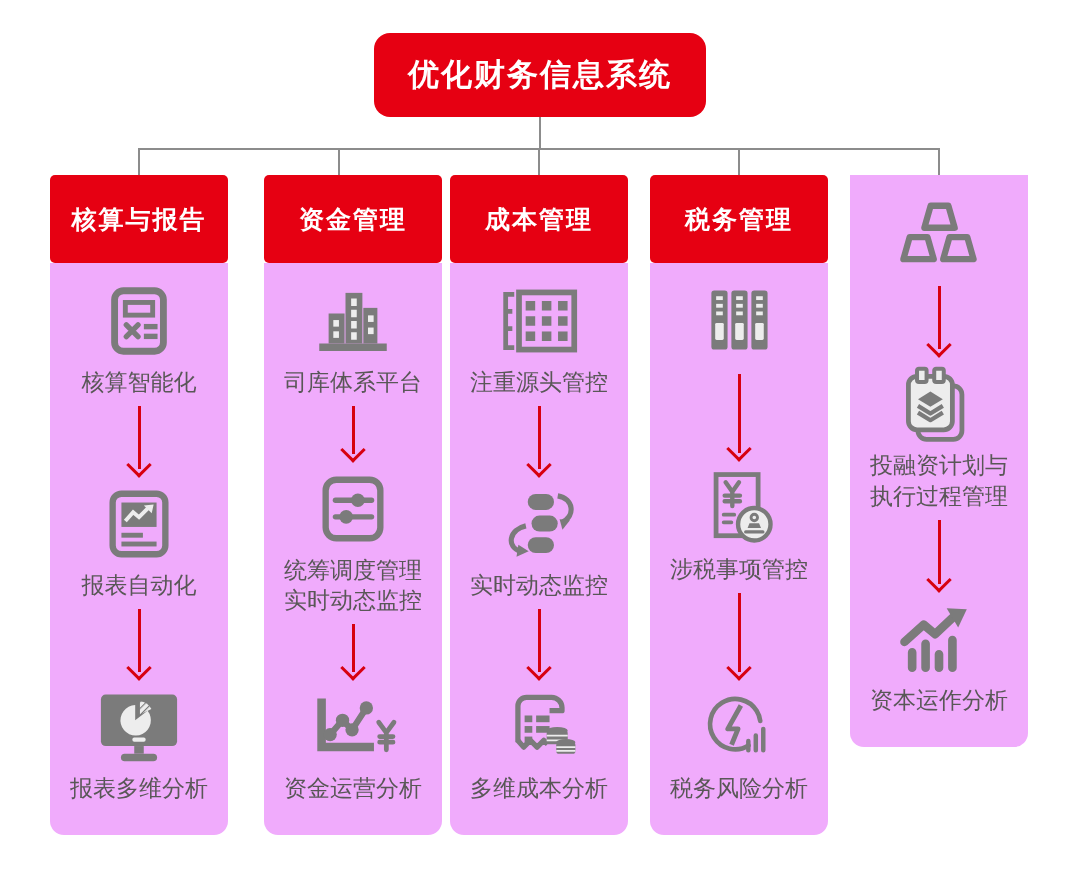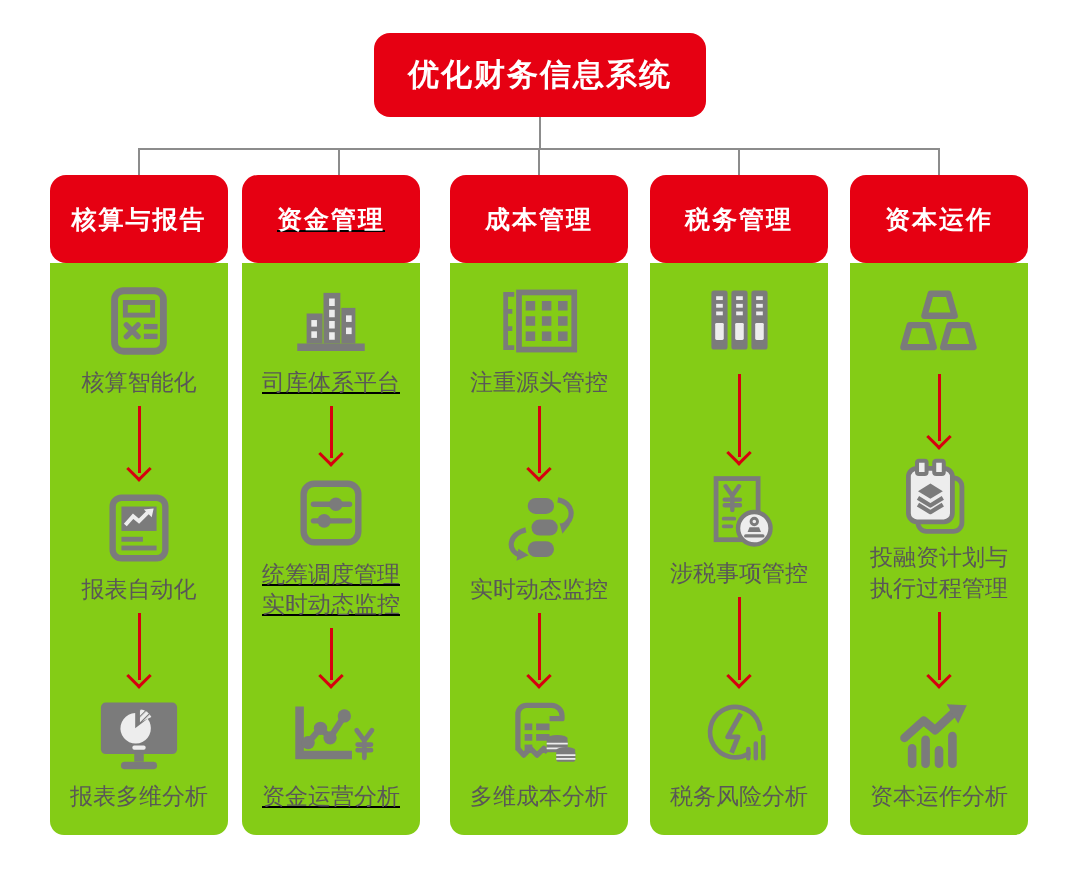--- a/index.html
+++ b/index.html
@@ -8,28 +8,28 @@
     font-family:"Liberation Sans","DejaVu Sans",sans-serif;overflow:hidden;
   }
   .title-box{
     position:absolute;left:374px;top:33px;width:332px;height:84px;
     background:#E60012;border-radius:16px;display:flex;align-items:center;justify-content:center;
     color:#fff;font-size:31px;font-weight:bold;letter-spacing:2px;
   }
   .connector{position:absolute;background:#8c8c8c;}
   .col{position:absolute;top:175px;width:178px;}
   .col-header{
-    height:88px;background:#E60012;border-radius:16px;
+    height:88px;background:#E60012;border-radius:5px;
     display:flex;align-items:center;justify-content:center;
     color:#fff;font-size:25px;font-weight:bold;letter-spacing:2px;
   }
   .col-body{
-    height:572px;background:#84cc16;border-radius:0 0 14px 14px;
+    height:572px;background:#f0abfc;border-radius:0 0 14px 14px;
     display:flex;flex-direction:column;align-items:center;
-    padding:14px 6px 24px 6px;box-sizing:border-box;
+    padding:14px 6px 32px 6px;box-sizing:border-box;
   }
   .icon-slot{height:88px;display:flex;align-items:center;justify-content:center;flex:0 0 auto;color:#7B7B7B;}
   .step-label{
     flex:0 0 auto;color:#595757;font-size:23px;line-height:1.32;text-align:center;
     white-space:pre-line;margin-top:2px;
   }
   .flow-arrow{flex:1 1 auto;min-height:42px;display:flex;align-items:stretch;justify-content:center;}
   .arrow-inner{display:flex;flex-direction:column;align-items:center;padding:9px 0 6px 0;}
   .arrow-shaft{width:3px;background:#D7000F;flex:1 1 auto;}
   .arrow-head{
@@ -102,21 +102,21 @@
           <path d="M49 29 L49 15 A16 16 0 0 1 61 23 Z" fill="url(#hatch)"></path>
           <rect x="41" y="53" width="14" height="4.5" rx="2" fill="#EDEDED"></rect>
           <rect x="43" y="62" width="10" height="8" fill="currentColor"></rect>
           <rect x="29" y="70" width="38" height="8" rx="4" fill="currentColor"></rect>
         </svg>
       </div>
       <div class="step-label">报表多维分析</div>
     </div>
   </div>
 
-  <div class="col" style="left:242px;text-decoration:underline;">
+  <div class="col" style="left:264px;">
     <div class="col-header">资金管理</div>
     <div class="col-body">
       <div class="icon-slot">
         <svg width="90" height="80" viewBox="0 0 96 84">
           <rect x="12" y="66" width="72" height="8" fill="currentColor"></rect>
           <rect x="22" y="34" width="17" height="32" fill="currentColor"></rect>
           <rect x="27" y="41" width="6" height="7" fill="#EDEDED"></rect>
           <rect x="27" y="53" width="6" height="7" fill="#EDEDED"></rect>
           <rect x="40" y="12" width="18" height="54" fill="currentColor"></rect>
           <rect x="46" y="18" width="6" height="8" fill="#EDEDED"></rect>
@@ -288,21 +288,20 @@
           <circle cx="44" cy="42" r="27" fill="none" stroke="currentColor" stroke-width="5" stroke-dasharray="138 32" stroke-linecap="round" transform="rotate(58 44 42)"></circle>
           <path d="M50 22 L36 47 H47 L40 64" stroke="currentColor" stroke-width="5.2" fill="none" stroke-linejoin="round"></path>
           <path d="M58 70 V60 M66 70 V54 M74 70 V47" stroke="currentColor" stroke-width="4.8" stroke-linecap="round"></path>
         </svg>
       </div>
       <div class="step-label">税务风险分析</div>
     </div>
   </div>
 
   <div class="col" style="left:850px;">
-    <div class="col-header">资本运作</div>
     <div class="col-body">
       <div class="icon-slot">
         <svg width="88" height="80" viewBox="0 0 84 76">
           <g fill="none" stroke="currentColor" stroke-width="6" stroke-linejoin="round">
             <path d="M34 12 L51 12 L57 33 L28 33 Z"></path>
             <path d="M14 42 L31 42 L37 63 L8 63 Z"></path>
             <path d="M52 42 L69 42 L75 63 L46 63 Z"></path>
           </g>
         </svg>
       </div>

